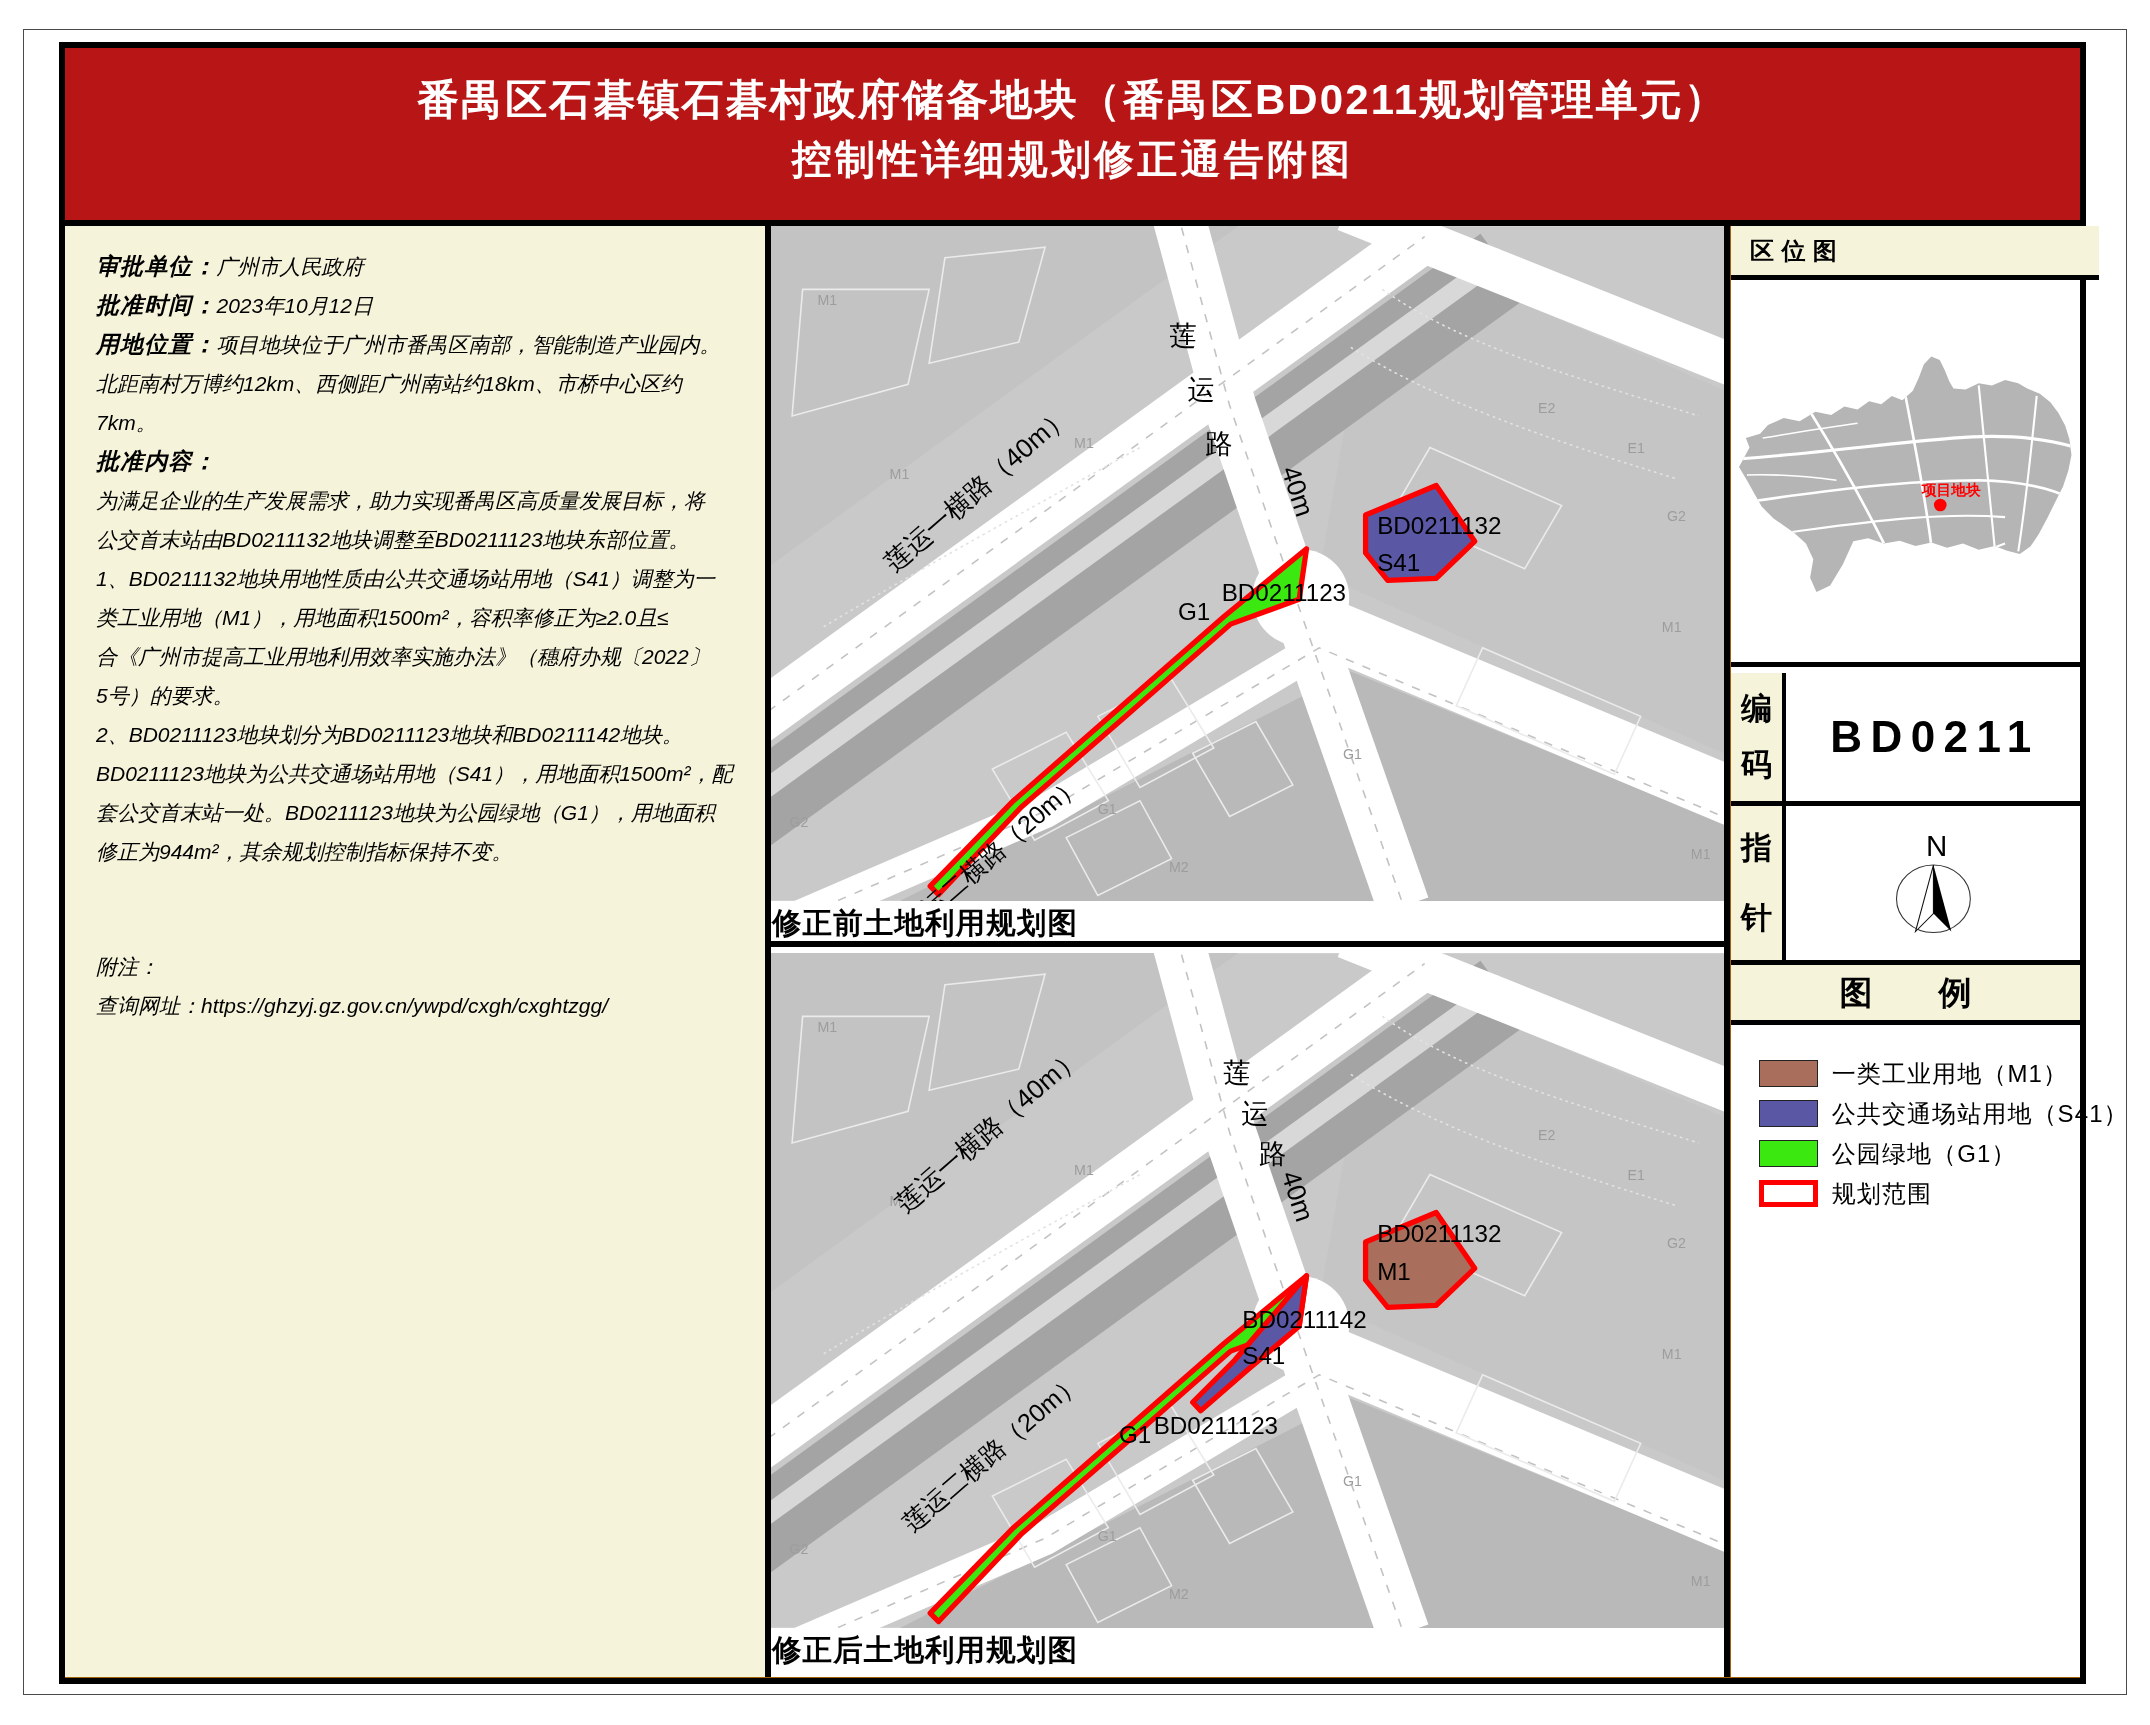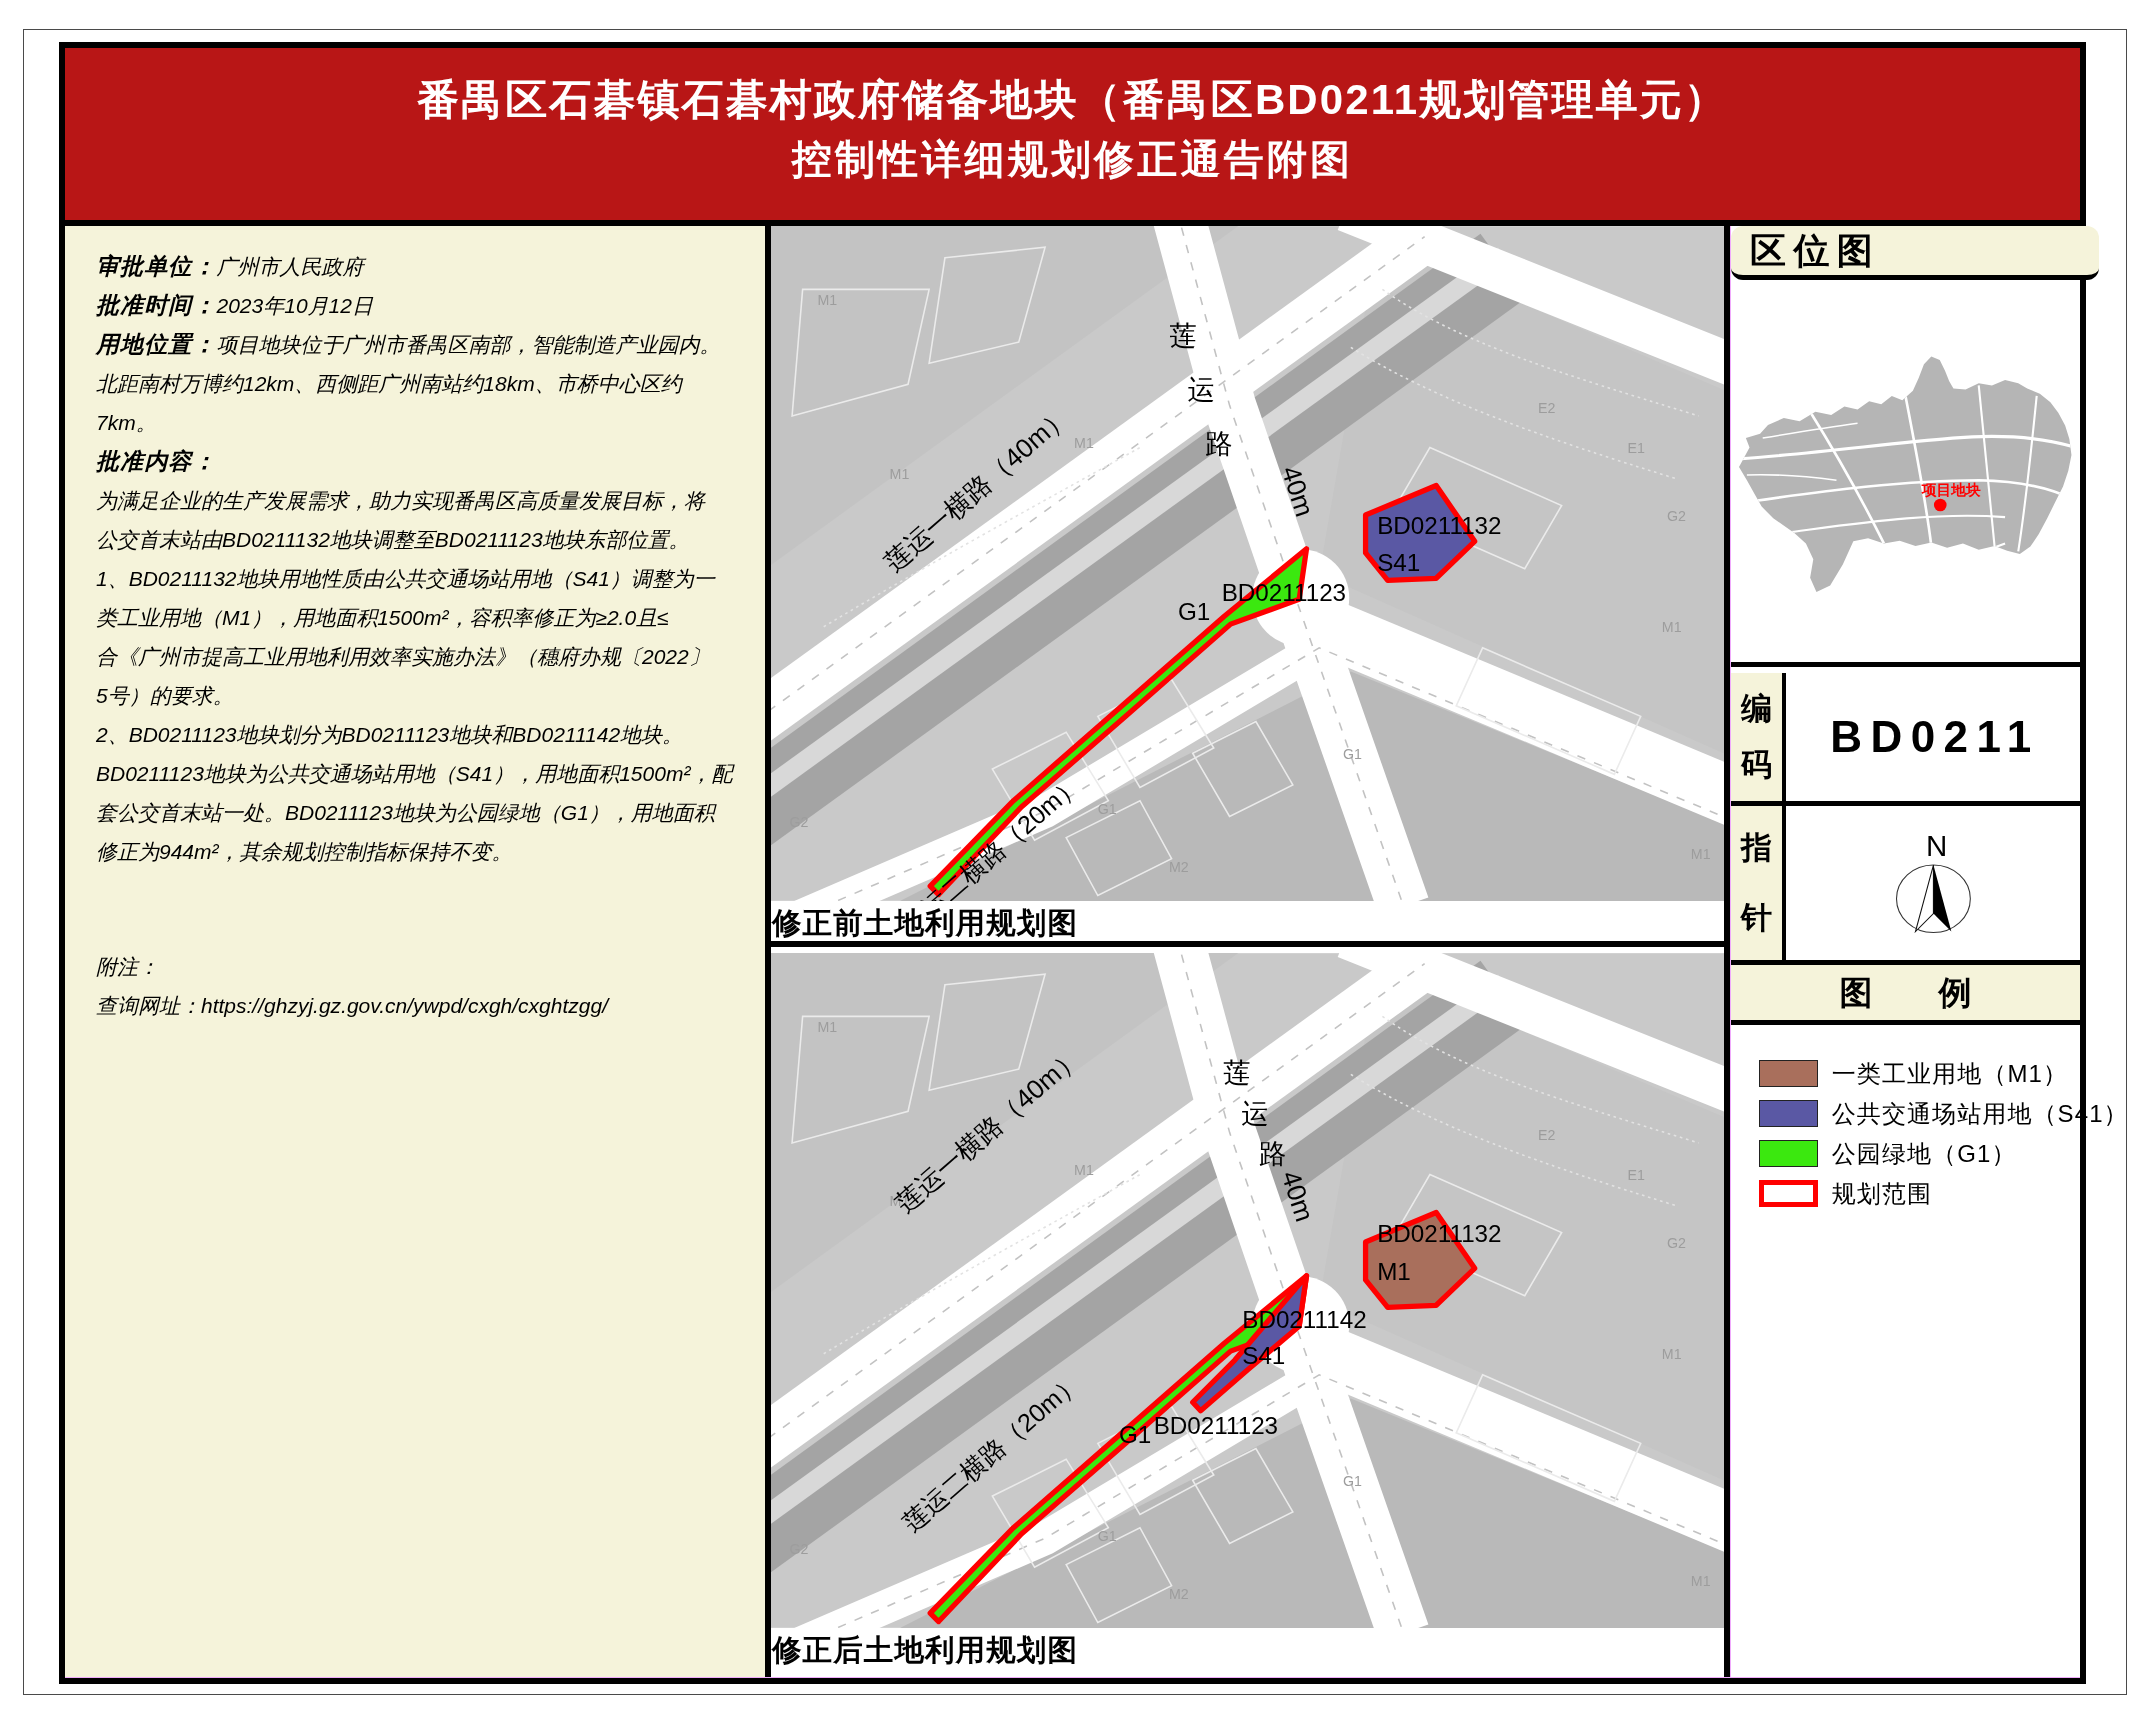--- a/index.html
+++ b/index.html
@@ -1,41 +1,41 @@
 <!DOCTYPE html>
 <html style="font-size:8.4px"><head>
 <meta charset="utf-8">
 <style>
   html,body{margin:0;padding:0;background:#ffffff;}
   body{width:2151px;height:1726px;position:relative;font-family:"Liberation Sans",sans-serif;color:#000;}
   .abs{position:absolute;}
   
   .page-border{left:23px;top:29px;width:2102px;height:1664px;border:1.6px solid #4a4a4a;}
   
-  .frame{left:59px;top:42px;width:2027px;height:1642px;border:6.3px solid #000;background:#f0abfc;box-sizing:border-box;}
+  .frame{left:59px;top:42px;width:2027px;height:1642px;border:6.3px solid #000;background:#a16207;box-sizing:border-box;}
   .frame-inner{position:relative;width:2015px;height:1629px;}
   
   .header{left:0;top:0;width:2015px;height:172px;background:#b81616;border-bottom:6.3px solid #000;text-align:center;}
   .title1{margin-top:26px;font-size:42px;font-weight:700;color:#fff;letter-spacing:2.1px;line-height:51px;}
   .title2{margin-top:9.5px;font-size:40px;font-weight:700;color:#fff;letter-spacing:3.2px;line-height:48px;}
   
   .left-panel{left:0;top:178px;width:706px;height:1451px;background:#f5f3da;border-right:6.3px solid #000;box-sizing:border-box;padding:21px 29.5px 0 31px;font-style:italic;}
   .info-line{font-size:21px;line-height:38px;min-height:38px;white-space:nowrap;}
   .info-line b{font-size:23px;font-weight:700;letter-spacing:1.1px;}
   
   .map-col{left:706px;top:178px;width:959px;height:1451px;background:#fff;border-right:6.3px solid #000;box-sizing:border-box;}
   .map-a{left:0;top:0;width:953px;height:675px;}
   .cap-a{left:0;top:675px;width:953px;height:46px;border-bottom:6.3px solid #000;box-sizing:border-box;}
   .map-b{left:0;top:727px;width:953px;height:675px;}
   .cap-b{left:0;top:1402px;width:953px;height:49px;}
   .map-caption{font-size:29.5px;font-weight:600;padding-left:1px;line-height:44px;letter-spacing:1.1px;}
   svg{display:block;}
   
   .right-col{left:1666px;top:178px;width:349px;height:1451px;background:#fff;}
-  .loc-title{left:0;top:0;width:349px;height:49px;background:#f5f3da;border-bottom:5.3px solid #000;box-sizing:content-box;font-size:36px;font-weight:600;letter-spacing:7.4px;padding-left:19px;line-height:50px;border-radius:12px;}
+  .loc-title{left:0;top:0;width:349px;height:49px;background:#f5f3da;border-bottom:5.3px solid #000;box-sizing:content-box;font-size:24px;font-weight:600;letter-spacing:7.4px;padding-left:19px;line-height:50px;}
   .loc-map{left:0;top:54px;width:349px;height:387px;border-bottom:5.3px solid #000;box-sizing:border-box;background:#fff;}
   .row-code{left:0;top:447px;width:349px;height:128px;border-bottom:5.3px solid #000;box-sizing:content-box;}
   .row-compass{left:0;top:580px;width:349px;height:154px;border-bottom:5.3px solid #000;box-sizing:content-box;}
   .vcell{position:absolute;left:0;top:0;width:55px;height:100%;background:#f5f3da;border-right:4.2px solid #000;display:flex;flex-direction:column;justify-content:space-around;align-items:center;font-size:31px;font-weight:600;padding:7.4px 0;box-sizing:border-box;}
   .hcell{position:absolute;left:59px;top:0;width:290px;height:100%;}
   .code-value{width:100%;height:100%;display:flex;align-items:center;justify-content:center;font-size:44px;letter-spacing:8.4px;font-weight:700;}
   .legend-title{left:0;top:739px;width:349px;height:55px;background:#f5f3da;border-bottom:5.3px solid #000;box-sizing:content-box;text-align:center;font-size:33px;font-weight:600;line-height:56px;}
   .legend-area{left:4px;top:799px;width:349px;height:652px;padding-top:33px;box-sizing:border-box;}
   .legend-row{display:flex;align-items:center;height:31px;margin:0 0 9px 24px;}
   .swatch{width:59px;height:27px;box-sizing:border-box;border:1.6px solid #222;flex:0 0 auto;}

